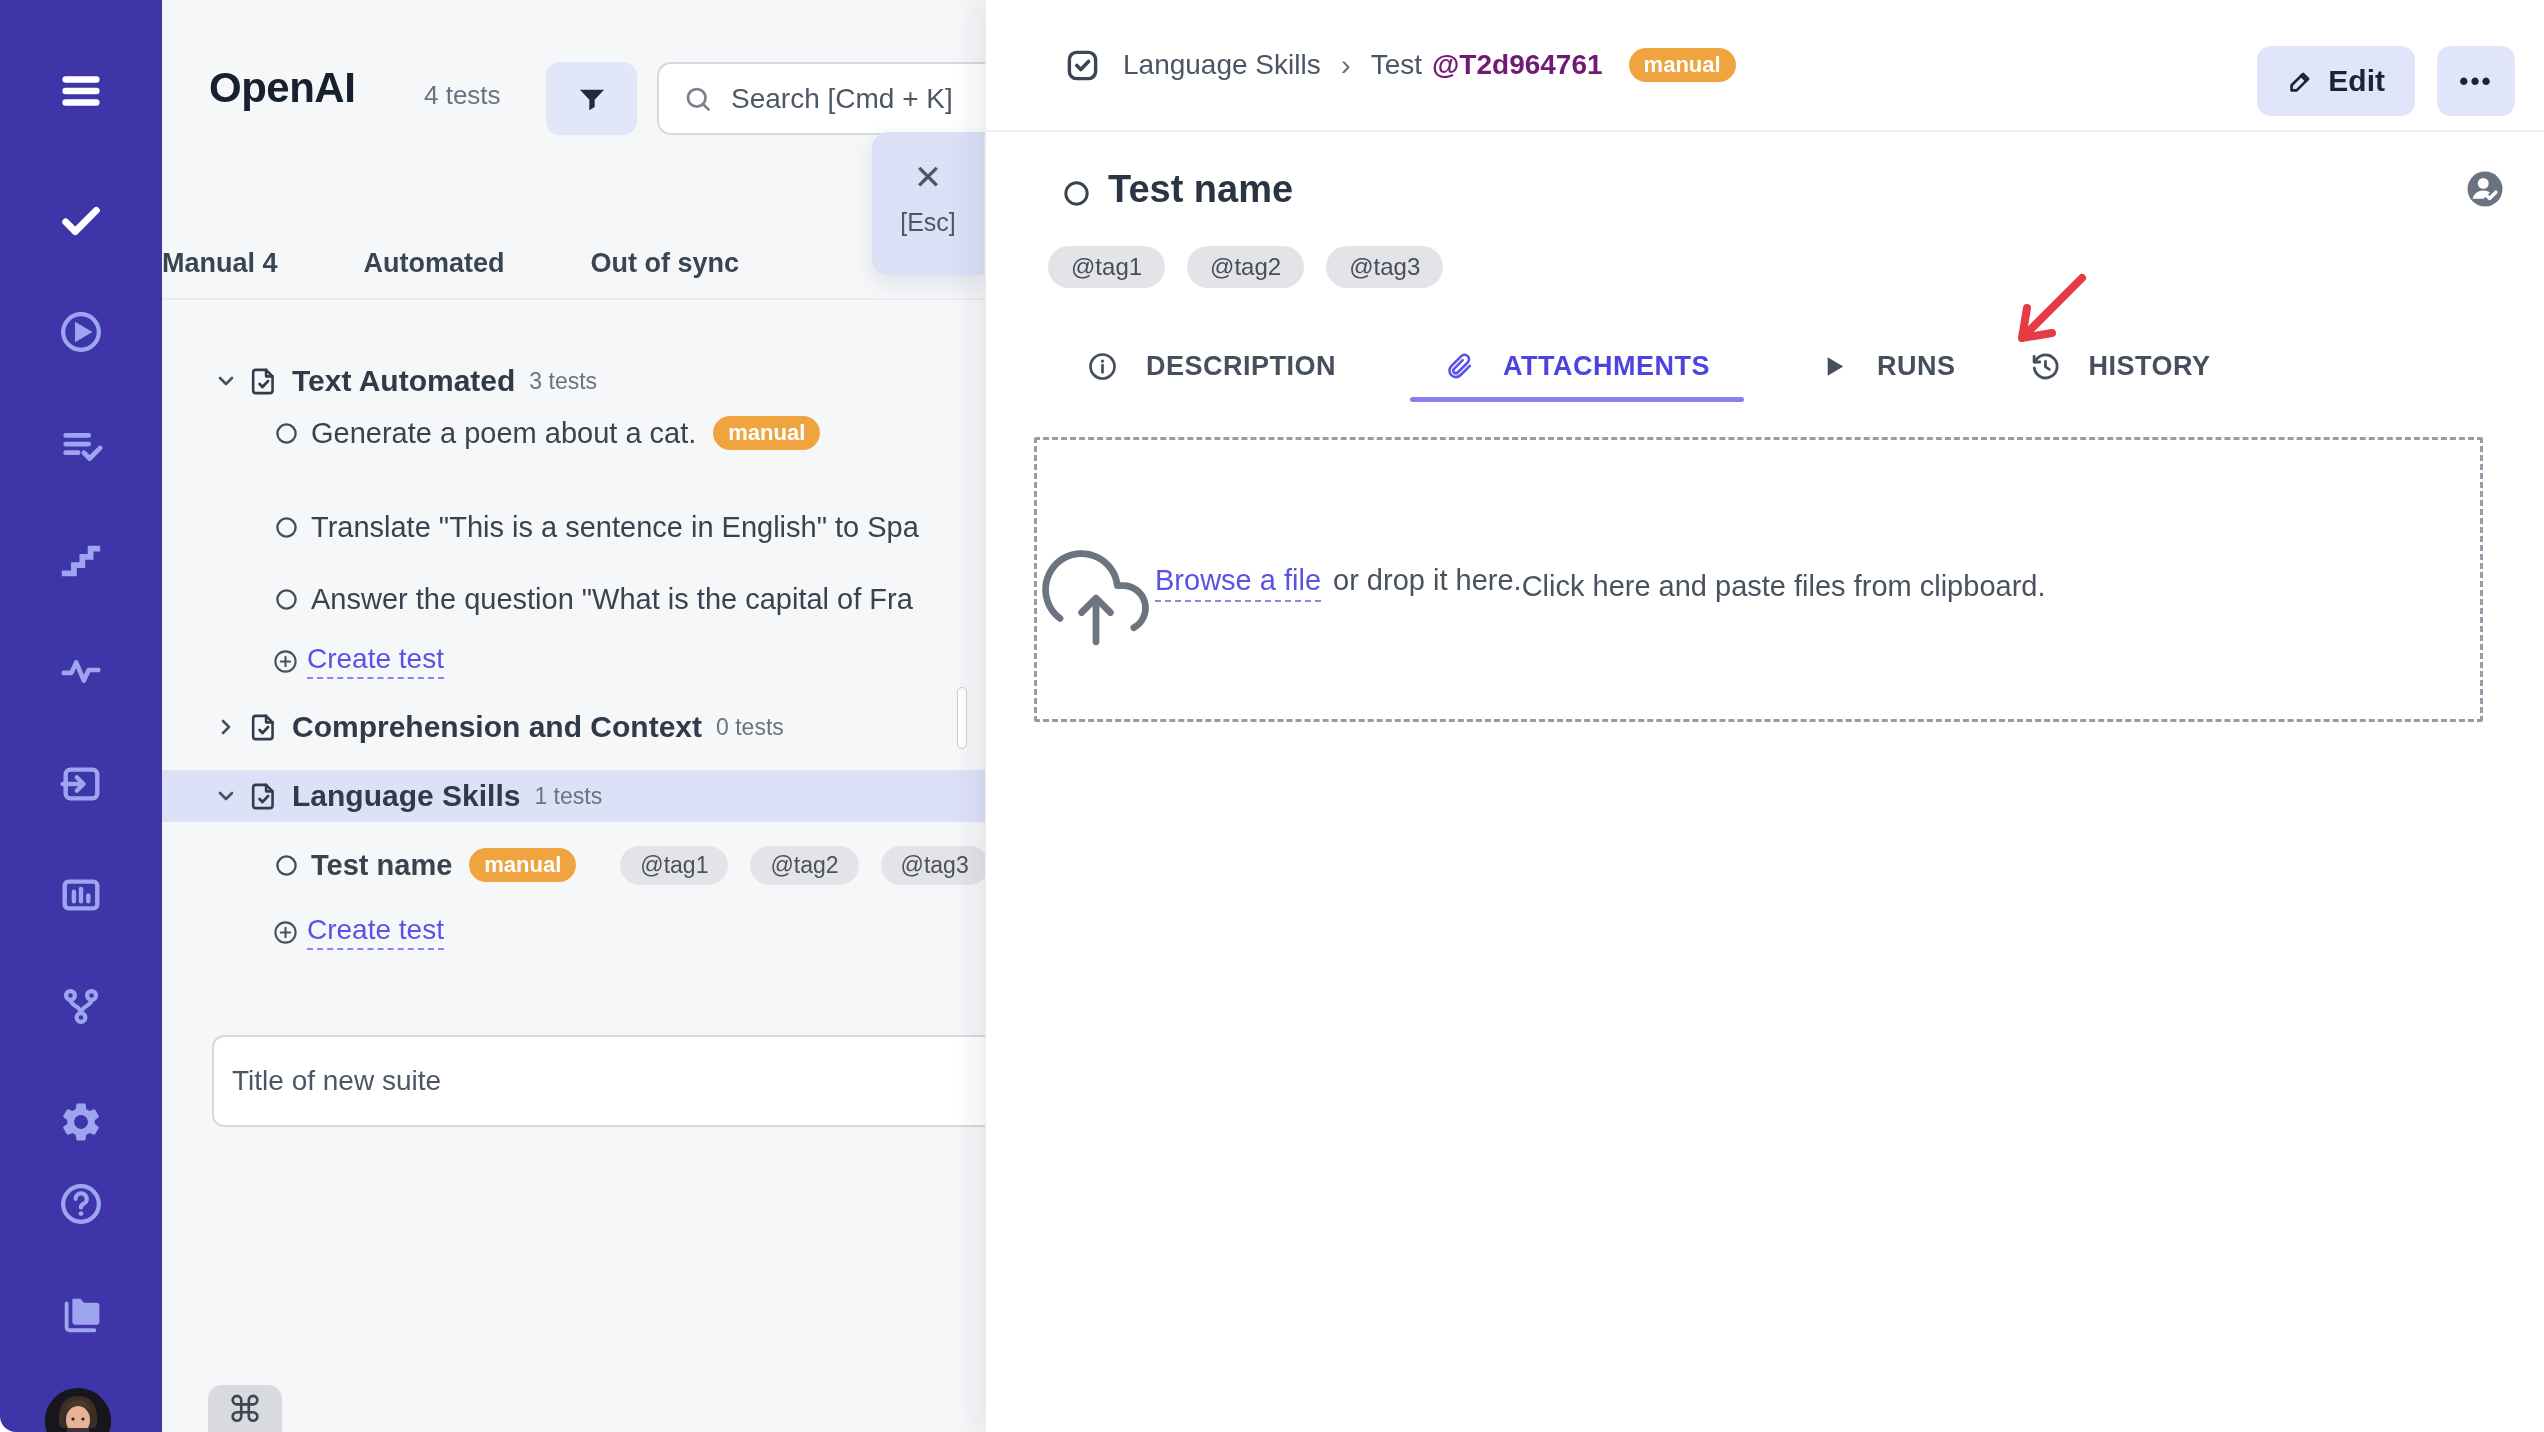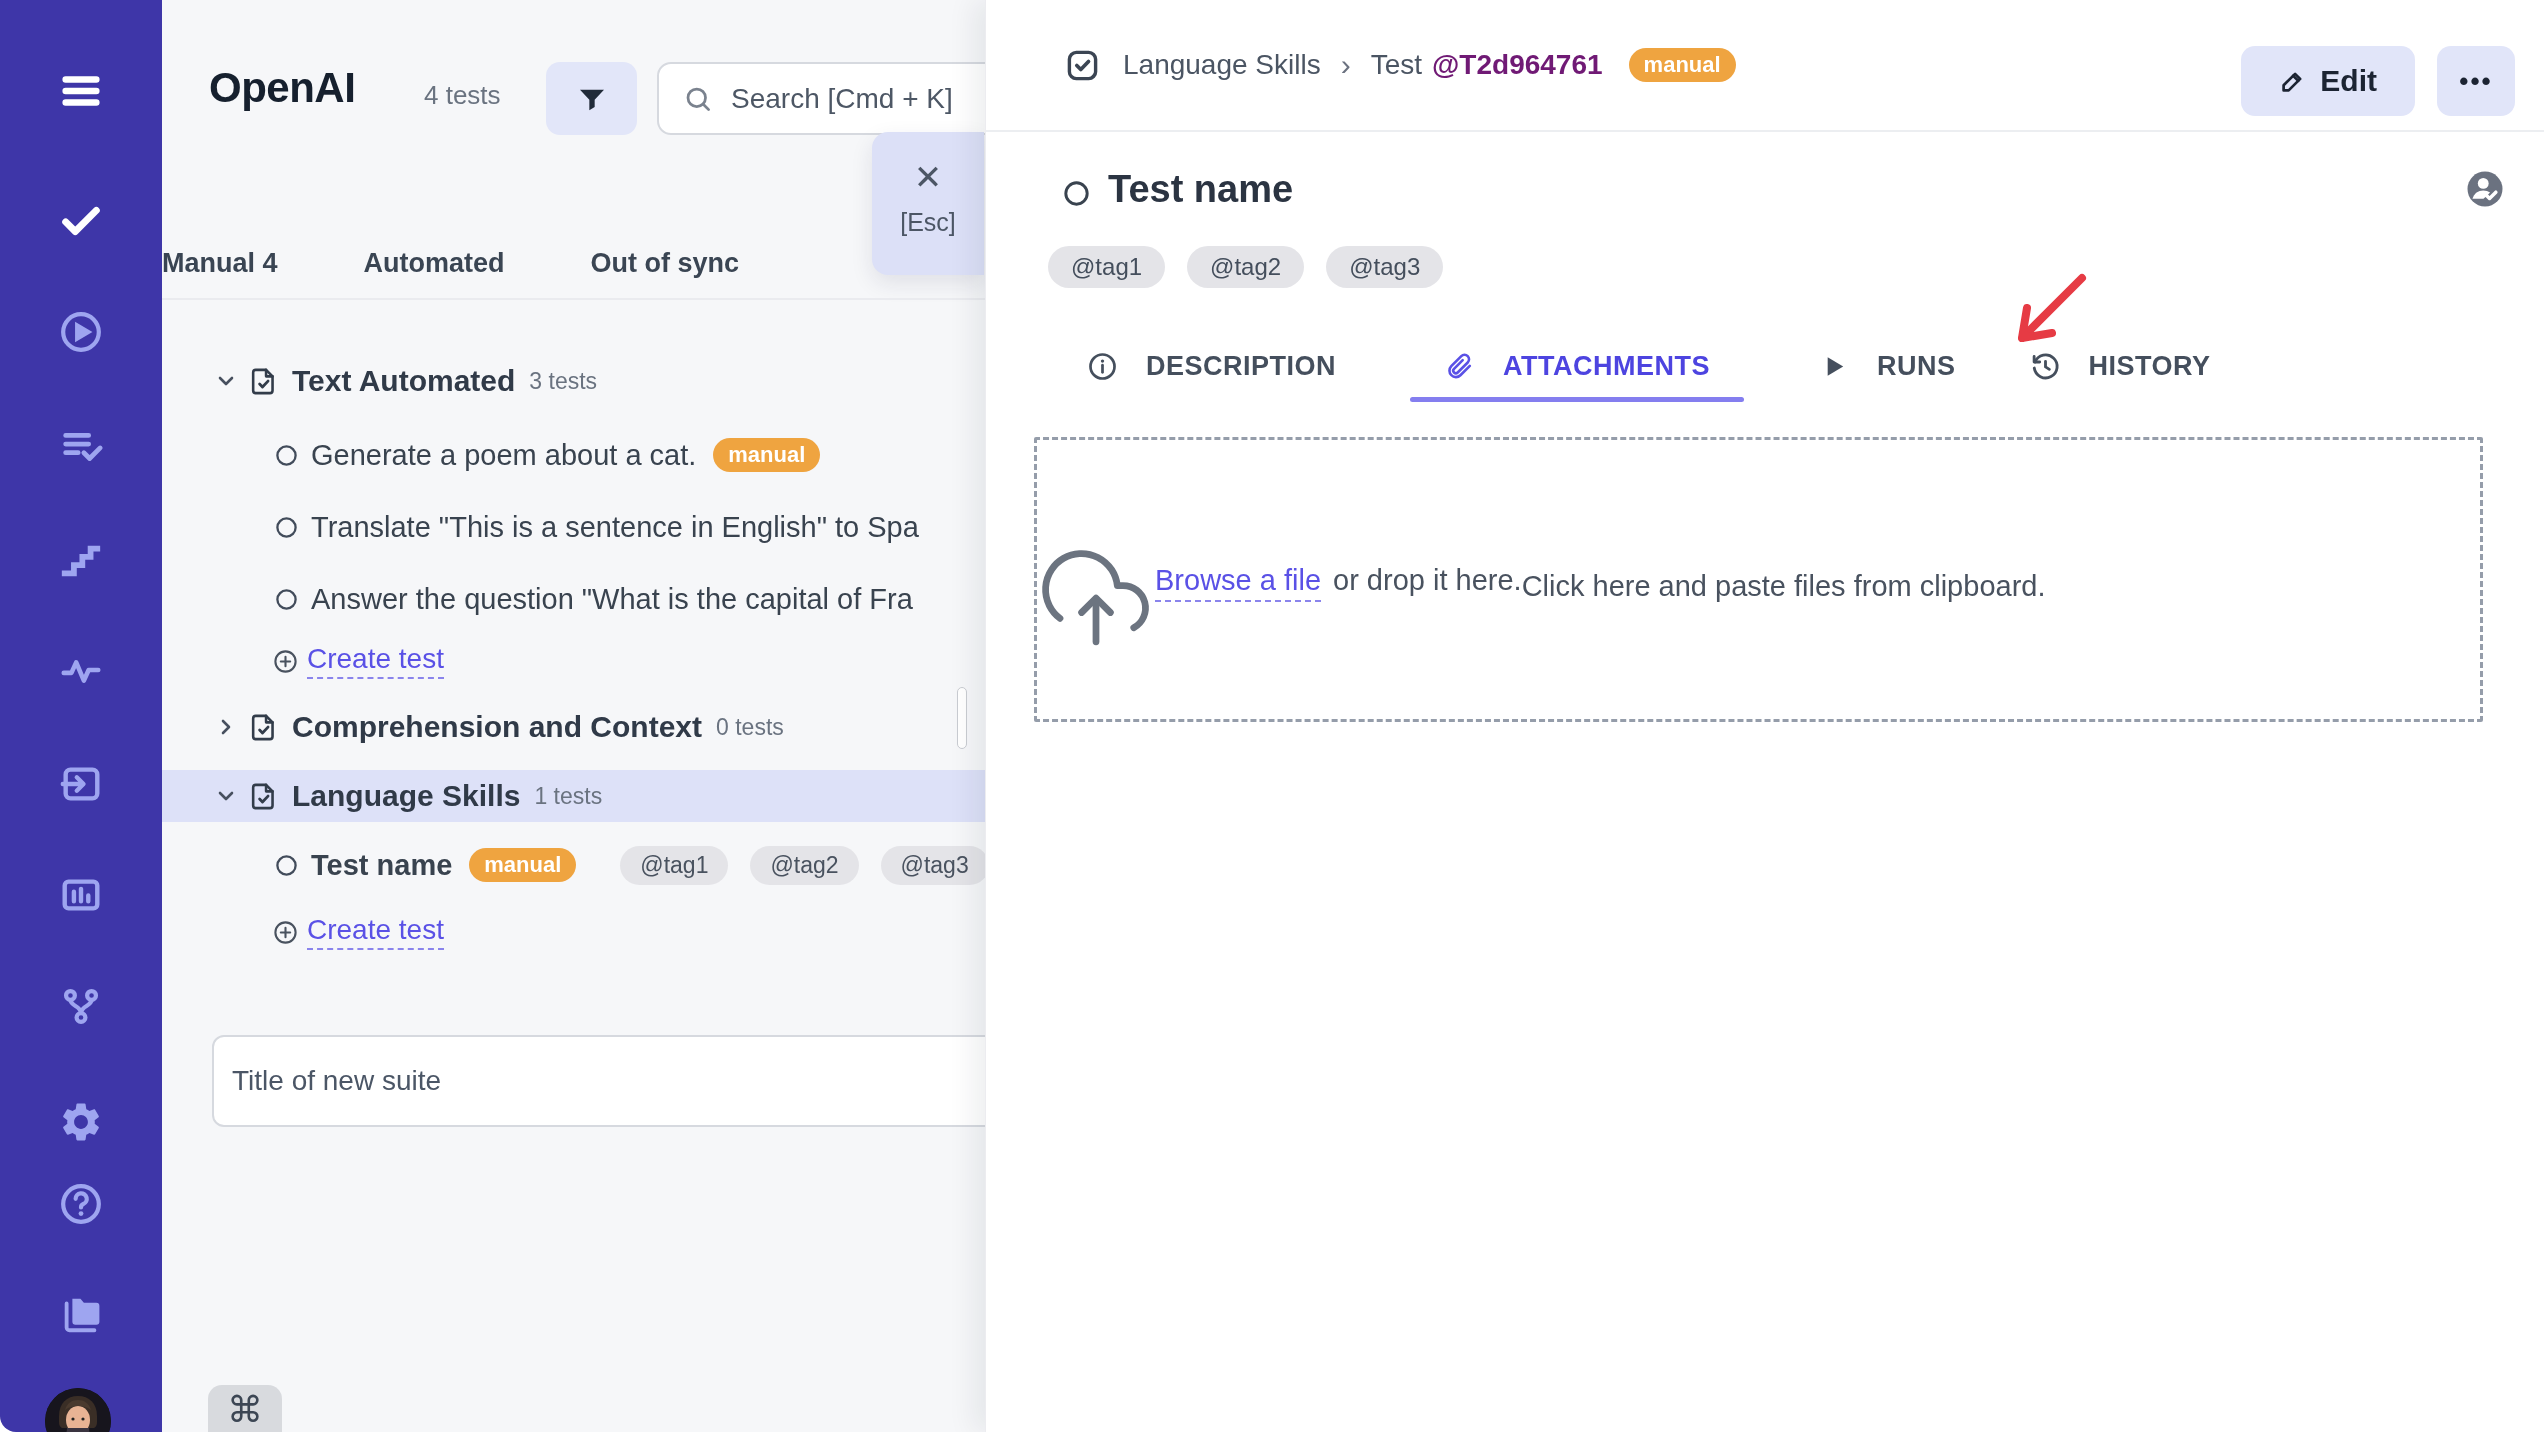--- a/index.html
+++ b/index.html
@@ -64,21 +64,21 @@
   
   .right-panel{position:absolute;left:985px;top:0;width:1559px;height:1432px;background:#fff;border-left:1px solid #ececf0;box-shadow:-12px 0 26px rgba(20,24,40,.07)}
   .rp-bread{position:absolute;left:0;top:0;width:100%;height:130px;display:flex;align-items:center;padding-left:78px;font-size:28px;color:#4b5563}
   .rp-bread svg{width:37px;height:37px;margin-right:22px}
   .bc-sep{margin:0 20px;color:#6b7280;font-size:30px}
   .bc-bold{font-weight:700;color:#701a75;margin-left:10px}
   .rp-bread .badge{margin-left:26px}
   .rp-divider{position:absolute;left:0;top:130px;width:100%;height:2px;background:#eceef1}
 
   .btn{position:absolute;top:46px;height:70px;background:#e1e5f9;border-radius:14px;display:flex;align-items:center;justify-content:center;cursor:pointer;font-size:30px;font-weight:600;color:#1c2433}
-  .btn-edit{right:129px;padding:0 38px}
+  .btn-edit{right:129px;padding:0 30px}
   .btn-edit svg{width:27px;height:27px;margin-right:14px}
   .btn-more{right:29px;width:78px;letter-spacing:2px;font-size:26px}
 
   .rp-titlerow{position:absolute;left:0;top:168px;width:100%;height:60px}
   .title-circle{position:absolute;left:77px;top:12px;width:27px;height:27px}
   .rp-title{position:absolute;left:122px;top:0;font-size:38px;font-weight:700;color:#2b3442}
   .user-check{position:absolute;right:38px;top:0;width:42px;height:42px;cursor:pointer}
 
   .rp-tags{position:absolute;left:62px;top:246px;display:flex;gap:22px}
   .rp-tags .tagpill{font-size:24px;padding:7px 23px;border-radius:22px;color:#444e5c}
@@ -224,21 +224,21 @@
           </svg>
         <svg class="doc" viewBox="0 0 24 24" fill="none" stroke="#323c4a" stroke-width="2" stroke-linecap="round" stroke-linejoin="round">
             <path d="M6 3h8l5 5v11a2 2 0 0 1-2 2H6a2 2 0 0 1-2-2V5a2 2 0 0 1 2-2z"></path>
             <path d="M14 3v5h5"></path>
             <path d="m9 14 2.2 2.2 4.3-4.5" stroke-width="2.2"></path>
           </svg>
         <span class="suite-label">Text Automated</span>
         <span class="suite-count">3 tests</span>
       </div>
 
-      <div class="t-row" style="top:418px;height:74px;padding-left:113px">
+      <div class="t-row" style="top:396px;height:74px;padding-left:113px">
         <svg class="t-circle" viewBox="0 0 24 24" fill="none" stroke="#424c5b" stroke-width="2.4">
             <circle cx="12" cy="12" r="9.5"></circle>
           </svg>
         <span class="test-label">Generate a poem about a cat.</span>
         <span class="badge">manual</span>
       </div>
 
       <div class="t-row" style="top:490px;height:74px;padding-left:113px">
         <svg class="t-circle" viewBox="0 0 24 24" fill="none" stroke="#424c5b" stroke-width="2.4">
             <circle cx="12" cy="12" r="9.5"></circle>

